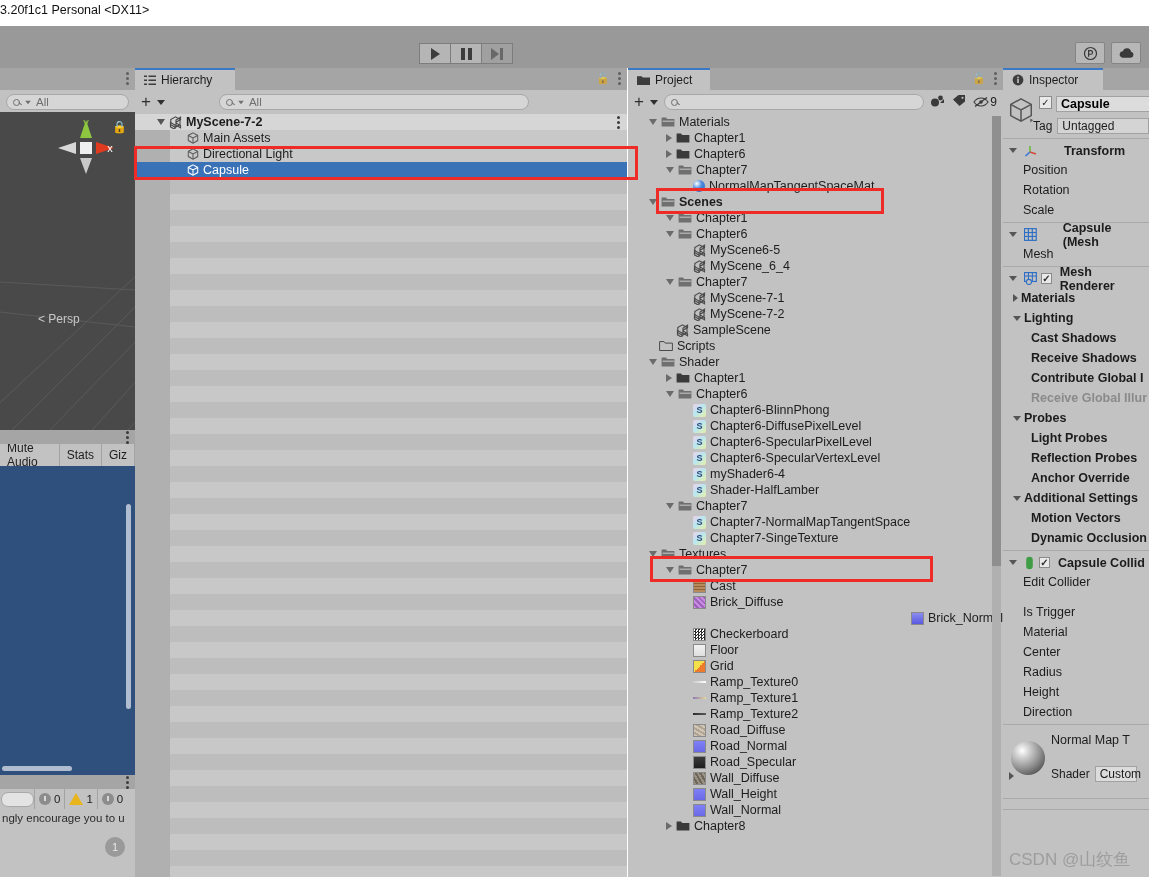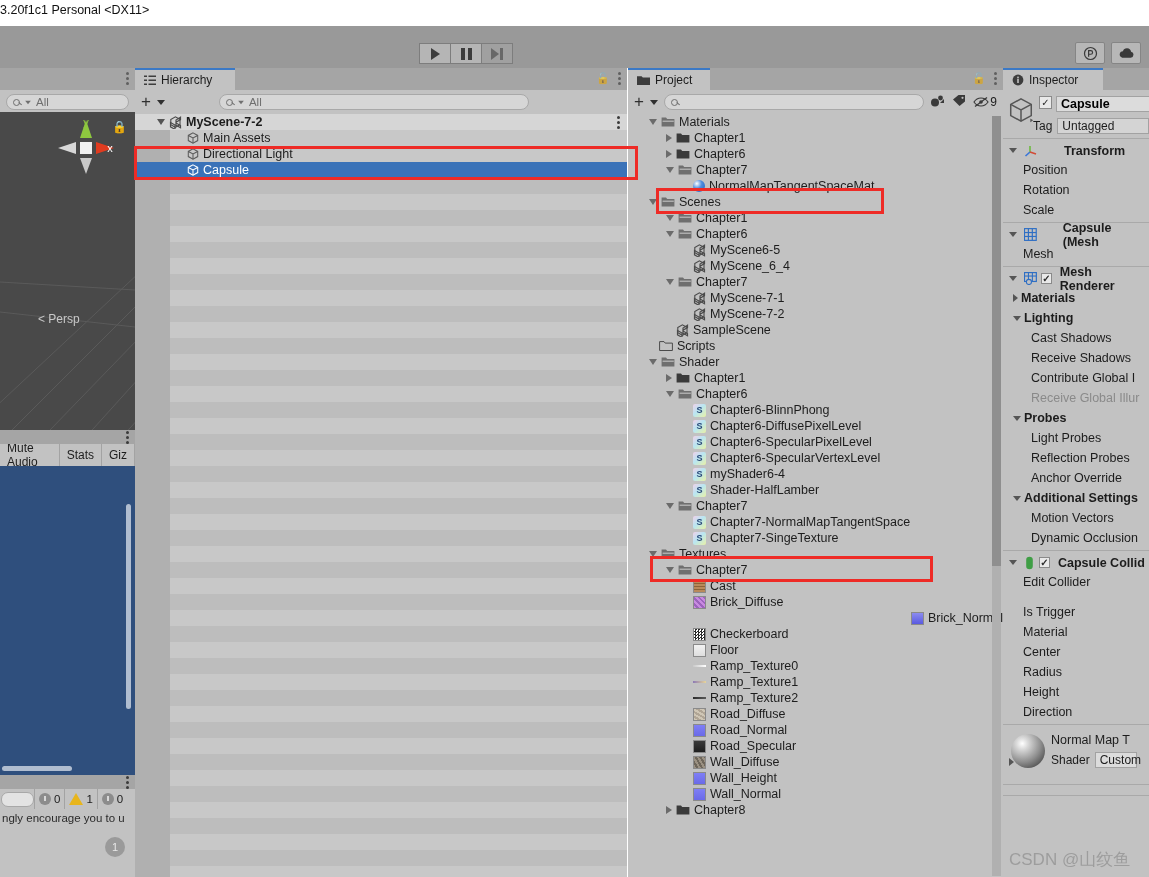--- a/index.html
+++ b/index.html
@@ -119,21 +119,21 @@
   .insp-head { height:46px; display:flex; align-items:flex-start; padding:6px 0 0 4px; gap:4px; position:relative;}
   .big-cube { width:28px;height:28px;flex:none;}
   .chk { width:13px;height:13px;background:#e9e9e9;border:1px solid #8a8a8a;display:flex;align-items:center;justify-content:center;flex:none;}
   .chk::after{content:'✓'; font-size:10px; color:#2b2b2b; line-height:10px;}
   .name-field { height:16px; background:#dcdcdc; border:1px solid #a2a2a2; font-weight:bold; font-size:12.5px; padding:0 4px; flex:1; }
   .tag-row { position:absolute; left:30px; top:28px; display:flex; align-items:center; gap:5px; font-size:12px;}
   .tag-field { width:92px;height:16px;background:#d4d4d4;border:1px solid #a2a2a2;font-size:12px;padding:0 4px; }
   .sep { height:1px; background:#a9a9a9; margin:2px 0; }
   .comp-head { height:19px; display:flex; align-items:center; gap:4px; padding-left:6px; font-weight:bold; font-size:12.5px; }
   .irow { height:20px; display:flex; align-items:center; font-size:12.5px; padding-left:20px; color:#1c1c1c;}
-  .irow.ind2 { padding-left:28px; }
+  .irow.ind2 { padding-left:28px;font-weight:bold; }
   .irow.bold { font-weight:bold; padding-left:10px; }
   .irow.dim { color:#8a8a8a; }
   .tri-s-dn { width:0;height:0;border-left:4px solid transparent;border-right:4px solid transparent;border-top:5.5px solid #555;margin-right:3px;flex:none;}
   .tri-s-r { width:0;height:0;border-top:4px solid transparent;border-bottom:4px solid transparent;border-left:5.5px solid #555;margin-right:3px;flex:none;}
   .mat-preview { display:flex; align-items:center; gap:6px; padding:6px 0 0 8px;}
   .sphere { width:34px;height:34px;border-radius:50%;flex:none;
       background:radial-gradient(circle at 33% 28%, #ffffff 0%, #d8d8d8 18%, #8e8e8e 55%, #2a2a2a 100%);}
   .shader-field{height:16px;background:#dcdcdc;border:1px solid #a2a2a2;font-size:12px;padding:0 4px;width:42px;}
   .watermark { position:absolute; left:6px; bottom:6px; font-size:17px; color:#9d9d9d; white-space:nowrap;}
 
@@ -557,21 +557,21 @@
             <path d="M0.6 1.6h4.4l1.2 1.5H13.4v7.4H0.6z" fill="#6f6f6f"></path>
             <path d="M1.6 5.2h11.2" stroke="#c2c2c2" stroke-width="1.1" fill="none"></path>
           </svg>
           <span>Chapter7</span>
         </div>
         <div class="prow" style="padding-left: 55px;">
           <span class="arrow-sp"></span>
           <span class="mat-ic"></span>
           <span>NormalMapTangentSpaceMat</span>
         </div>
-        <div class="prow" style="padding-left: 21px;">
+        <div class="prow" style="padding-left: 21px; font-weight: bold;">
           <span class="arrow-d"></span>
           <svg width="14" height="12" viewBox="0 0 14 12" class="fold">
             <path d="M0.6 1.6h4.4l1.2 1.5H13.4v7.4H0.6z" fill="#6f6f6f"></path>
             <path d="M1.6 5.2h11.2" stroke="#c2c2c2" stroke-width="1.1" fill="none"></path>
           </svg>
           <span>Scenes</span>
         </div>
         <div class="prow" style="padding-left: 38px;">
           <span class="arrow-d"></span>
           <svg width="14" height="12" viewBox="0 0 14 12" class="fold">
@@ -747,20 +747,25 @@
         </div>
         <div class="prow" style="padding-left: 55px;">
           <span class="arrow-sp"></span>
           <span class="tex-ic" style="background: repeating-conic-gradient(rgb(44, 44, 44) 0deg, rgb(44, 44, 44) 25%, rgb(255, 255, 255) 0deg, rgb(255, 255, 255) 50%) 0px 0px / 3px 3px;"></span>
           <span>Checkerboard</span>
         </div>
         <div class="prow" style="padding-left: 55px;">
           <span class="arrow-sp"></span>
           <span class="tex-ic" style="background: linear-gradient(rgb(242, 242, 242), rgb(222, 222, 222));"></span>
           <span>Floor</span>
+        </div>
+        <div class="prow" style="padding-left: 55px;">
+          <span class="arrow-sp"></span>
+          <span class="tex-ic" style="background: linear-gradient(135deg, rgb(245, 224, 74) 0px, rgb(245, 224, 74) 50%, rgb(238, 122, 46) 50%), linear-gradient(45deg, rgb(122, 212, 106) 0px, rgb(122, 212, 106) 50%, rgb(238, 90, 58) 50%);"></span>
+          <span>Grid</span>
         </div>
         <div class="prow" style="padding-left: 55px;">
           <span class="arrow-sp"></span>
           <span style="width: 13px; height: 13px; margin-right: 4px; flex: 0 0 auto; display: flex; align-items: center;">
             <span style="width: 13px; height: 2px; display: block; background: linear-gradient(90deg, rgb(201, 201, 201), rgb(255, 255, 255));"></span>
           </span>
           <span>Ramp_Texture0</span>
         </div>
         <div class="prow" style="padding-left: 55px;">
           <span class="arrow-sp"></span>
@@ -933,21 +938,21 @@
       <div class="irow">Center</div>
       <div class="irow">Radius</div>
       <div class="irow">Height</div>
       <div class="irow">Direction</div>
 
       <div class="sep"></div>
 
       <div class="mat-preview">
         <span class="sphere"></span>
         <div>
-          <div style="font-size:12.5px;margin-bottom:5px">Normal Map T</div>
+          <div style="font-size:12.5px;margin-bottom:19px">Normal Map T</div>
           <div style="display:flex;align-items:center;gap:5px;font-size:12px">
             <span>Shader</span>
             <span class="shader-field">Custom</span>
           </div>
         </div>
       </div>
       <div style="position:relative;height:14px">
         <span class="tri-s-r" style="position:absolute;left:6px;top:-10px"></span>
       </div>
       <div class="sep"></div>

